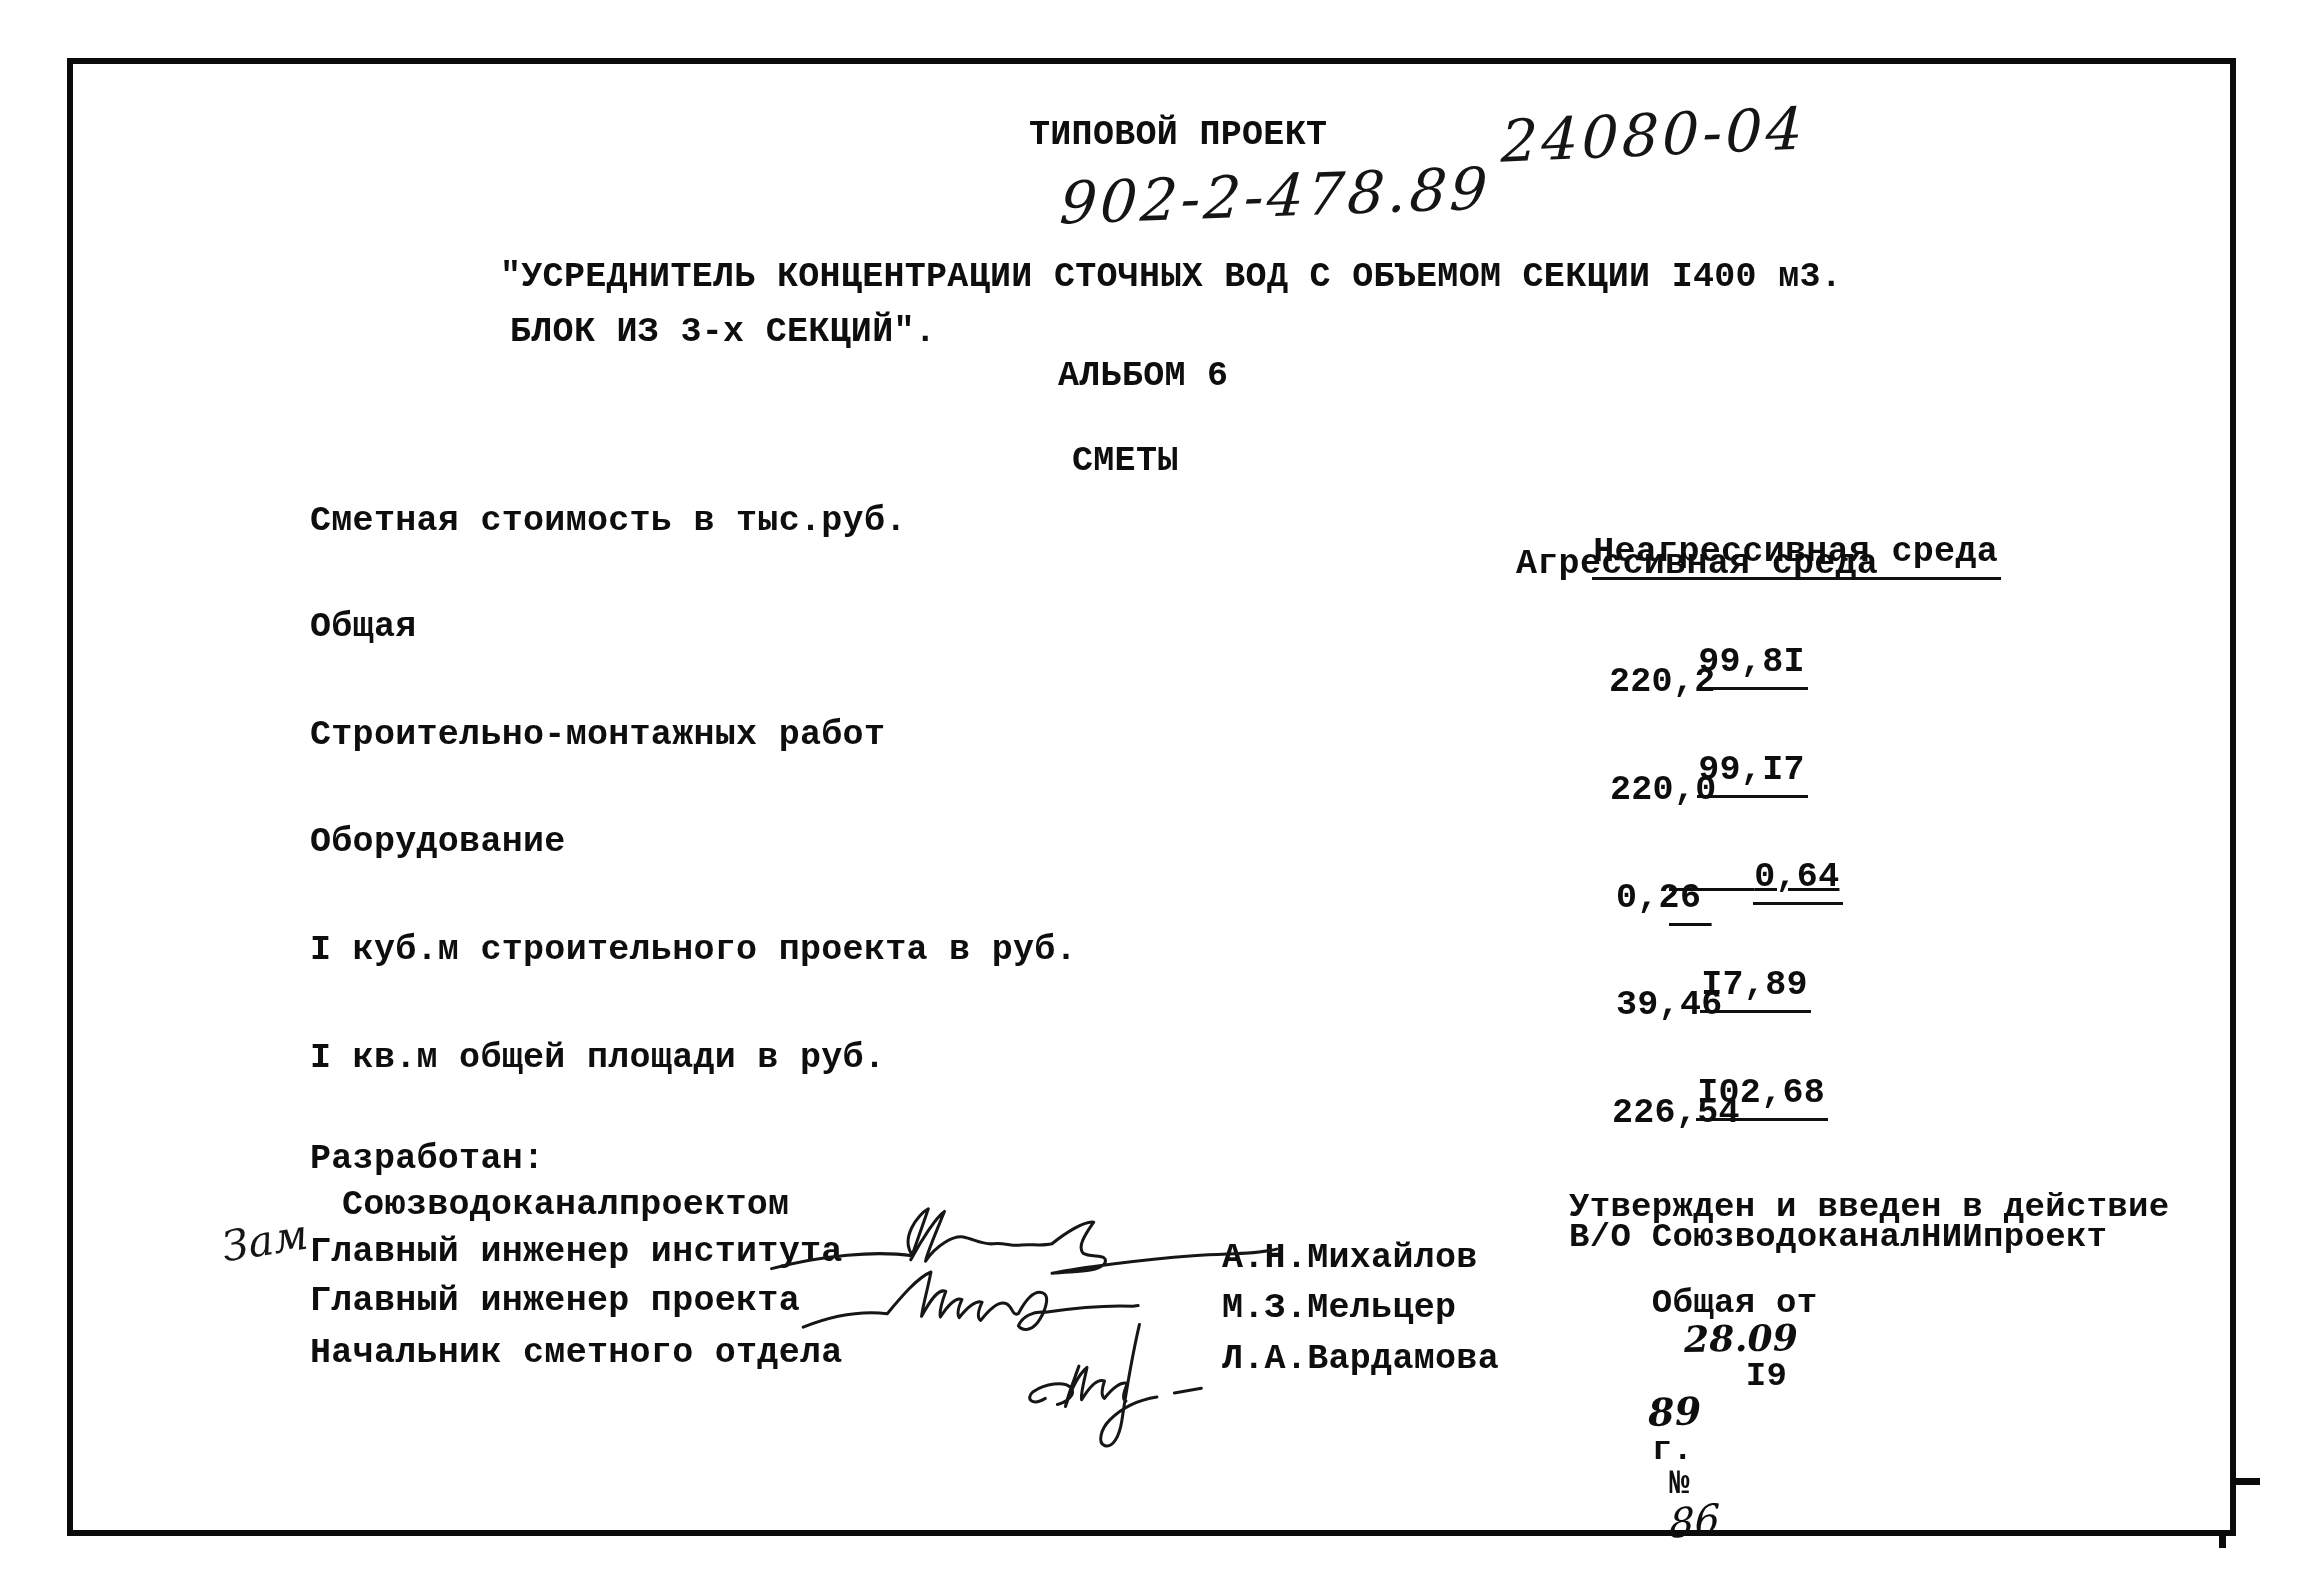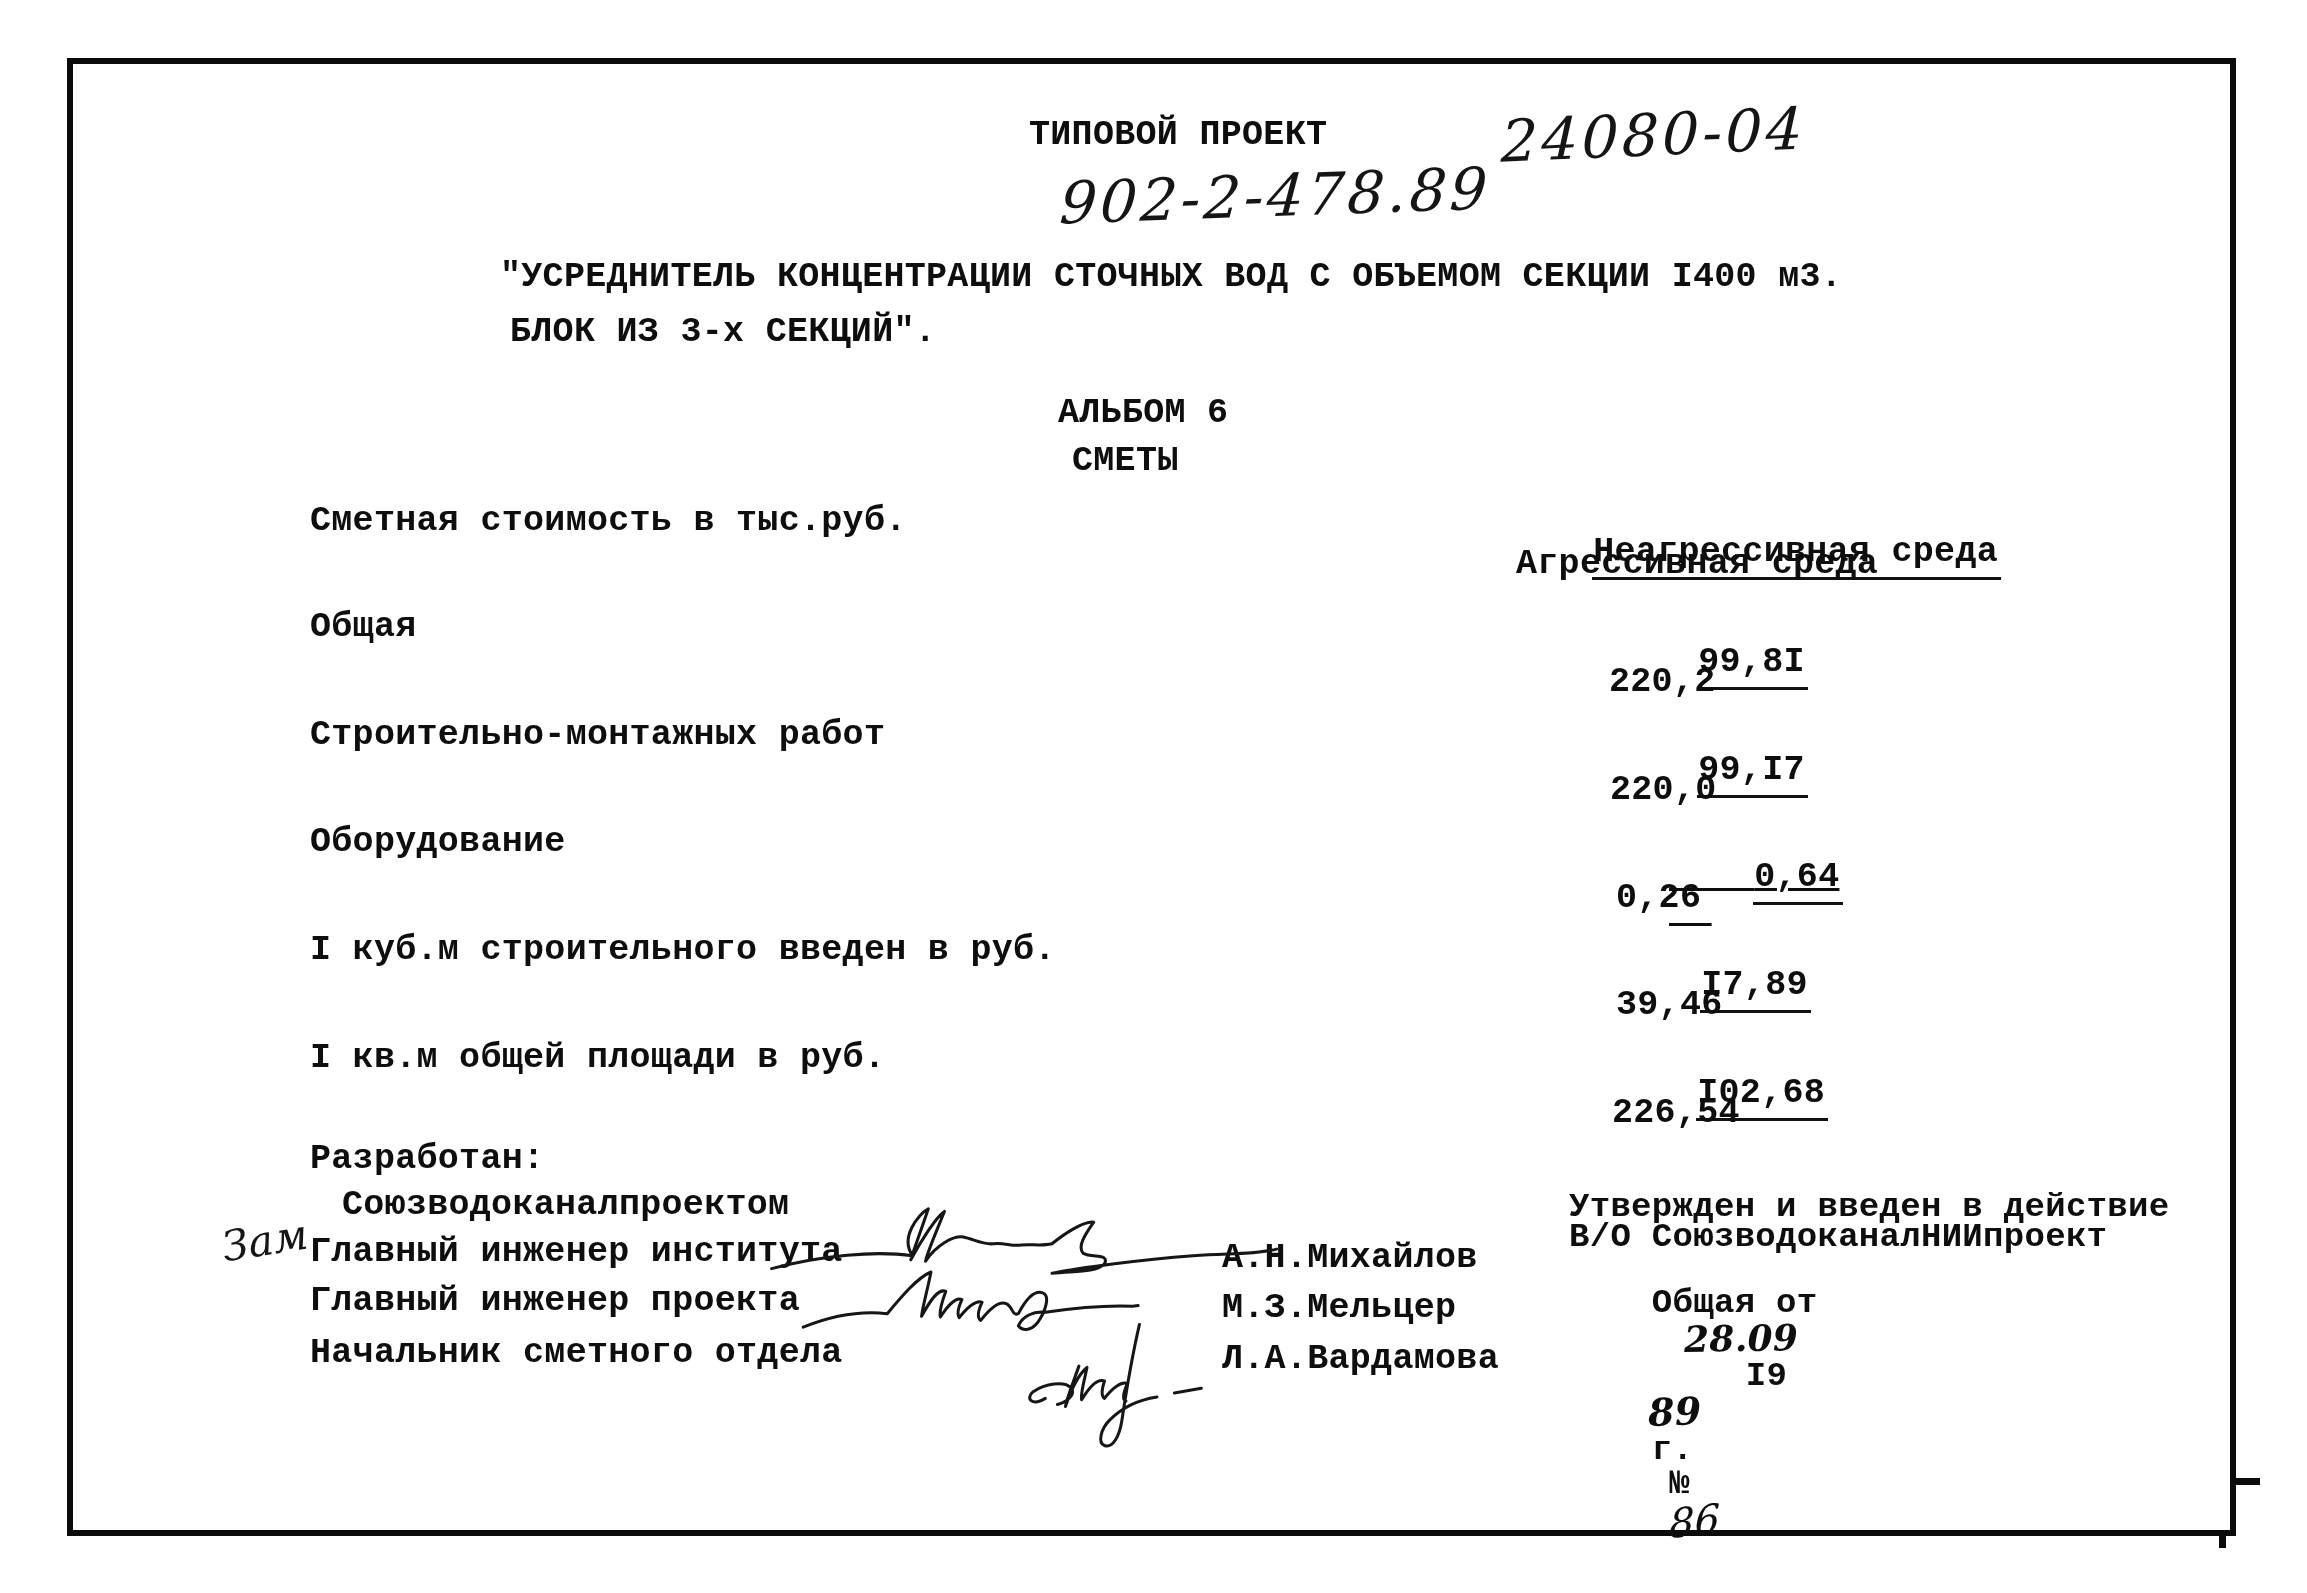--- a/index.html
+++ b/index.html
@@ -41,21 +41,21 @@
   <div class="tick-right"></div>
   <div class="stub-bottom"></div>
 
   <div class="t" style="left:1029px;top:118px;">ТИПОВОЙ ПРОЕКТ</div>
   <div class="hw hw-big" style="left:1501px;top:106px;transform:rotate(-2.5deg) skewX(-4deg);">24080-04</div>
   <div class="hw hw-big" style="left:1060px;top:167px;transform:rotate(-2deg) skewX(-6deg);">902-2-478.89</div>
 
   <div class="t" style="left:500px;top:260px;">"УСРЕДНИТЕЛЬ КОНЦЕНТРАЦИИ СТОЧНЫХ ВОД С ОБЪЕМОМ СЕКЦИИ I400 м3.</div>
   <div class="t" style="left:510px;top:315px;">БЛОК ИЗ 3-х СЕКЦИЙ".</div>
 
-  <div class="t" style="left:1058px;top:396px;text-align:right;">АЛЬБОМ 6</div>
+  <div class="t" style="left:1058px;top:359px;text-align:right;">АЛЬБОМ 6</div>
   <div class="t" style="left:1072px;top:444px;">СМЕТЫ</div>
 
   <div class="t" style="left:310px;top:504px;">Сметная стоимость в тыс.руб.</div>
   <div class="t" style="left:1508px;top:500px;">
     <span class="uline">Неагрессивная среда</span>
   </div>
   <div class="t" style="left:1516px;top:547px;text-align:right;">Агрессивная среда</div>
 
   <div class="t" style="left:310px;top:610px;">Общая</div>
   <div class="t" style="left:1613px;top:610px;">
@@ -68,21 +68,21 @@
     <span class="uline">99,I7</span>
   </div>
   <div class="t" style="left:1610px;top:773px;">220,0</div>
 
   <div class="t" style="left:310px;top:825px;">Оборудование</div>
   <div class="t" style="left:1669px;top:825px;text-decoration:underline;">
     <span class="uline">0,64</span>
   </div>
   <div class="t" style="left:1616px;top:881px;">0,26</div>
 
-  <div class="t" style="left:310px;top:933px;">I куб.м строительного введен в руб.</div>
+  <div class="t" style="left:310px;top:933px;">I куб.м строительного проекта в руб.</div>
   <div class="t" style="left:1616px;top:933px;">
     <span class="uline">I7,89</span>
   </div>
   <div class="t" style="left:1616px;top:988px;">39,46</div>
 
   <div class="t" style="left:310px;top:1041px;">I кв.м общей площади в руб.</div>
   <div class="t" style="left:1612px;top:1041px;">
     <span class="uline">I02,68</span>
   </div>
   <div class="t" style="left:1612px;top:1096px;">226,54</div>

